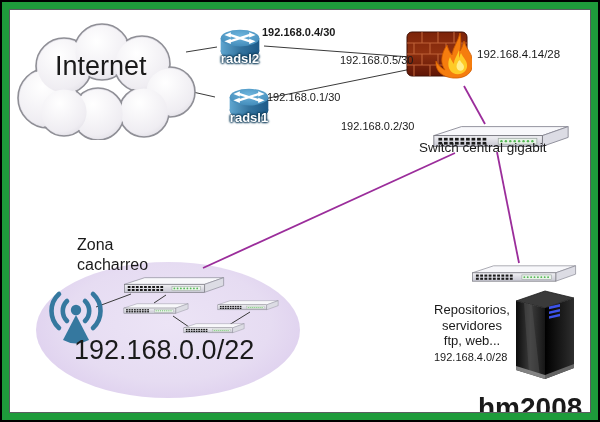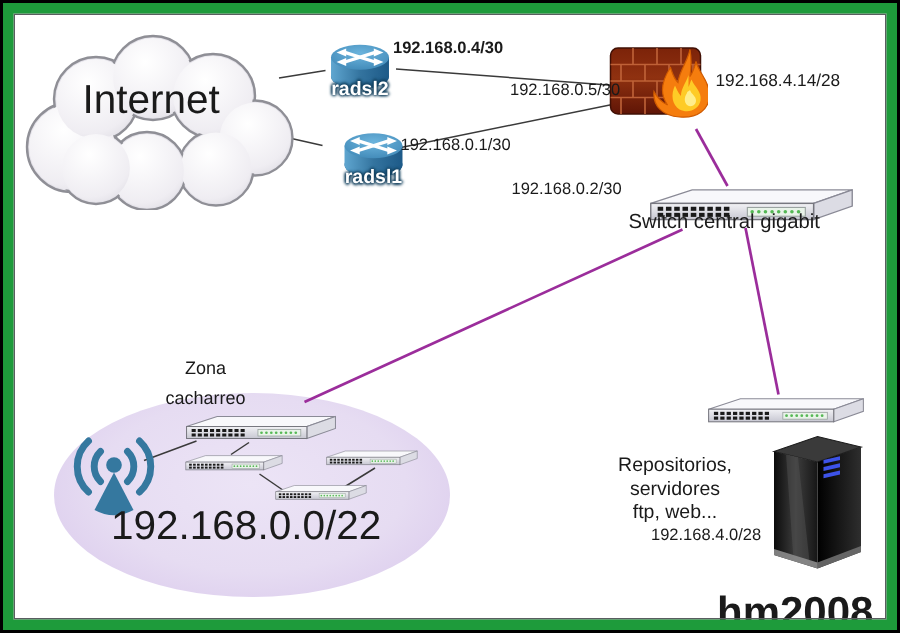--- a/index.html
+++ b/index.html
@@ -14,26 +14,26 @@
     font-size:13px;font-weight:bold;color:#fff;
     text-shadow:0 1px 2px #14405e,0 -1px 2px #14405e,1px 0 2px #14405e,-1px 0 2px #14405e;}
   .firewall{position:absolute;left:406px;top:31px;width:66px;height:50px;z-index:8;}
   .fw-text{position:absolute;left:-4px;top:24px;width:70px;text-align:center;
     font-size:14px;font-weight:bold;line-height:15px;color:#e8531c;
     text-shadow:0 0 1px #7a1f05;z-index:13;}
   .switch-icon{position:absolute;z-index:8;}
   .switch-icon svg{display:block;width:100%;height:100%;}
   .zone-ellipse{position:absolute;left:36px;top:262px;width:264px;height:136px;border-radius:50%;
     background:radial-gradient(ellipse at 50% 45%, #ece4f6 0%, #e6dcf2 55%, #d7c5eb 100%);z-index:2;}
-  .zone-title{position:absolute;left:77px;top:235px;width:120px;text-align:center;
-    font-size:12px;line-height:20px;z-index:12;}
+  .zone-title{position:absolute;left:77px;top:235px;width:120px;
+    font-size:16px;line-height:20px;z-index:12;}
   .zone-net{position:absolute;left:74px;top:335px;font-size:27px;z-index:12;}
   .wifi{position:absolute;left:40px;top:287px;width:72px;height:60px;z-index:8;}
   .server{position:absolute;left:512px;top:290px;width:72px;height:92px;z-index:8;}
-  .repos{position:absolute;left:403px;top:302px;width:94px;text-align:center;
+  .repos{position:absolute;left:425px;top:302px;width:94px;text-align:center;
     font-size:13px;line-height:15.5px;z-index:12;}
   .repos-net{position:absolute;left:434px;top:351px;font-size:11px;z-index:12;}
   .signature{position:absolute;left:478px;top:392px;font-size:28px;font-weight:bold;z-index:14;letter-spacing:0px;}
   .switch-central-lbl{position:absolute;left:419px;top:140px;font-size:13.5px;z-index:12;}
   .lines{position:absolute;left:0;top:0;width:600px;height:422px;z-index:4;}
   .cloud{position:absolute;left:6px;top:20px;width:196px;height:120px;z-index:5;}
   .frame-black{position:absolute;inset:0;border:2px solid #000;pointer-events:none;z-index:40;}
   .frame-green{position:absolute;inset:2px;border:7px solid #1e9b3b;pointer-events:none;z-index:40;}
   .frame-line{position:absolute;inset:9px;border:1px solid #5a5e60;pointer-events:none;z-index:40;}
 </style>

